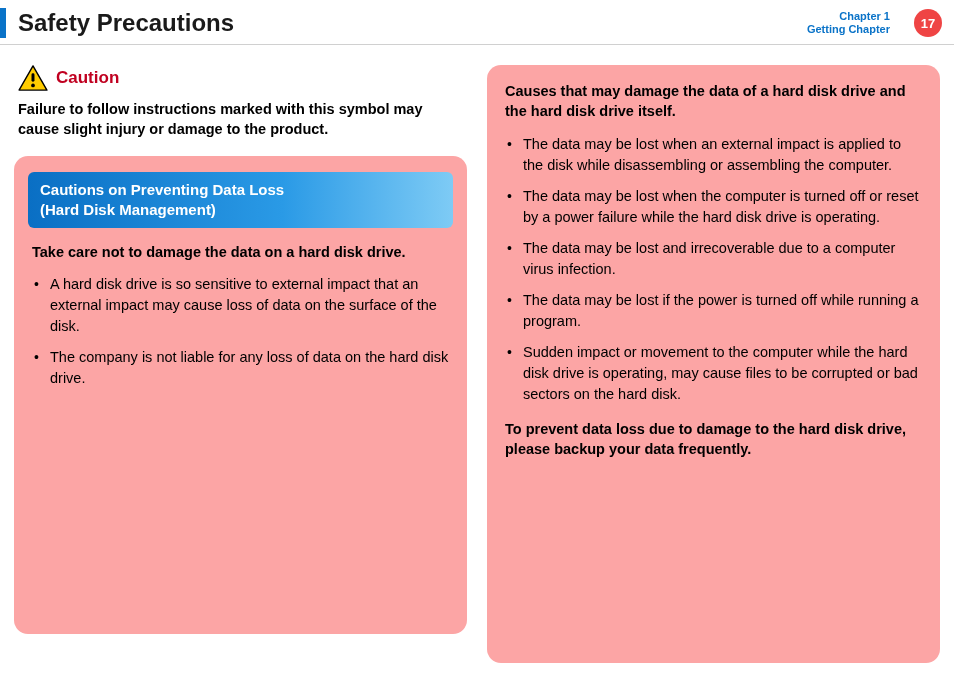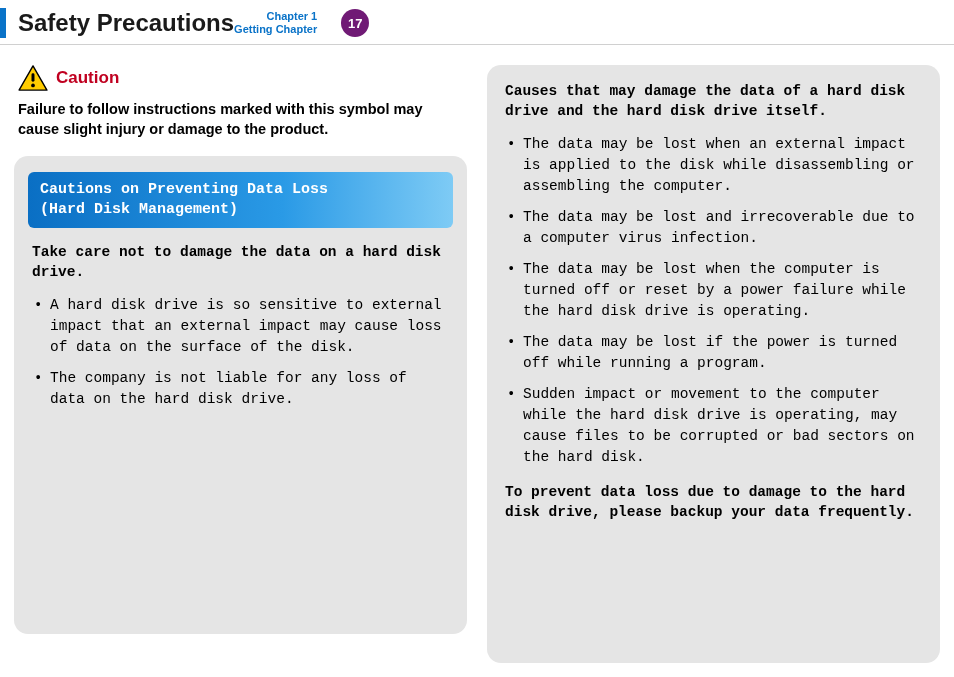--- a/index.html
+++ b/index.html
@@ -7,21 +7,21 @@
     font-family: "Segoe UI", "Helvetica Neue", Arial, sans-serif;
     background: #ffffff;
     width: 954px;
     height: 677px;
     overflow: hidden;
     color: #000;
   }
   .header {
     display: flex;
     align-items: center;
-    justify-content: flex-start;
+    justify-content: space-between;
     padding: 8px 12px 6px 0;
     border-bottom: 1px solid #d0d0d0;
   }
   .header-left {
     display: flex;
     align-items: center;
   }
   .header-bar {
     width: 6px;
     height: 30px;
@@ -42,21 +42,21 @@
     text-align: right;
     font-size: 11px;
     font-weight: 700;
     color: #0a73c8;
     line-height: 1.2;
   }
   .page-circle {
     width: 28px;
     height: 28px;
     border-radius: 50%;
-    background: #701a75;
+    background: #ef4444;
     color: #fff;
     font-size: 13px;
     font-weight: 700;
     display: flex;
     align-items: center;
     justify-content: center;
   }
   .content {
     display: flex;
     padding: 20px 14px 14px 14px;
@@ -79,25 +79,24 @@
     font-size: 17px;
   }
   .caution-text {
     font-weight: 700;
     font-size: 14.5px;
     line-height: 1.4;
     margin-left: 4px;
     margin-bottom: 16px;
   }
   .panel {
-    background: #e5e5e5;
+    background: #fca5a5;
     border-radius: 14px;
     padding: 16px 14px 14px 14px;
     min-height: 478px;
-    font-family: Liberation Mono, monospace;
   }
   .panel-right {
     min-height: 598px;
   }
   .sub-header {
     background: linear-gradient(to right, #0a6fc4 0%, #2a9ae6 60%, #7ecbf5 100%);
     color: #fff;
     font-weight: 700;
     font-size: 15px;
     line-height: 1.35;
@@ -174,22 +173,22 @@
         <li>The company is not liable for any loss of data on the hard disk drive.</li>
       </ul>
     </div>
   </div>
 
   <div class="column">
     <div class="panel panel-right">
       <p class="bold-para">Causes that may damage the data of a hard disk drive and the hard disk drive itself.</p>
       <ul class="bullets">
         <li>The data may be lost when an external impact is applied to the disk while disassembling or assembling the computer.</li>
+        <li>The data may be lost when the computer is turned off or reset by a power failure while the hard disk drive is operating.</li>
         <li>The data may be lost and irrecoverable due to a computer virus infection.</li>
-        <li>The data may be lost when the computer is turned off or reset by a power failure while the hard disk drive is operating.</li>
         <li>The data may be lost if the power is turned off while running a program.</li>
         <li>Sudden impact or movement to the computer while the hard disk drive is operating, may cause files to be corrupted or bad sectors on the hard disk.</li>
       </ul>
       <p class="bold-para">To prevent data loss due to damage to the hard disk drive, please backup your data frequently.</p>
     </div>
   </div>
 
 </div>
 
 </body></html>

